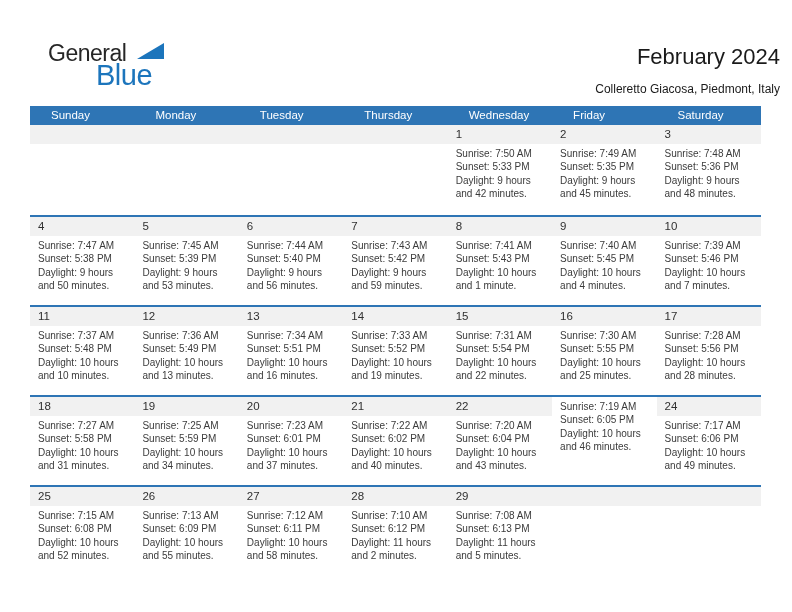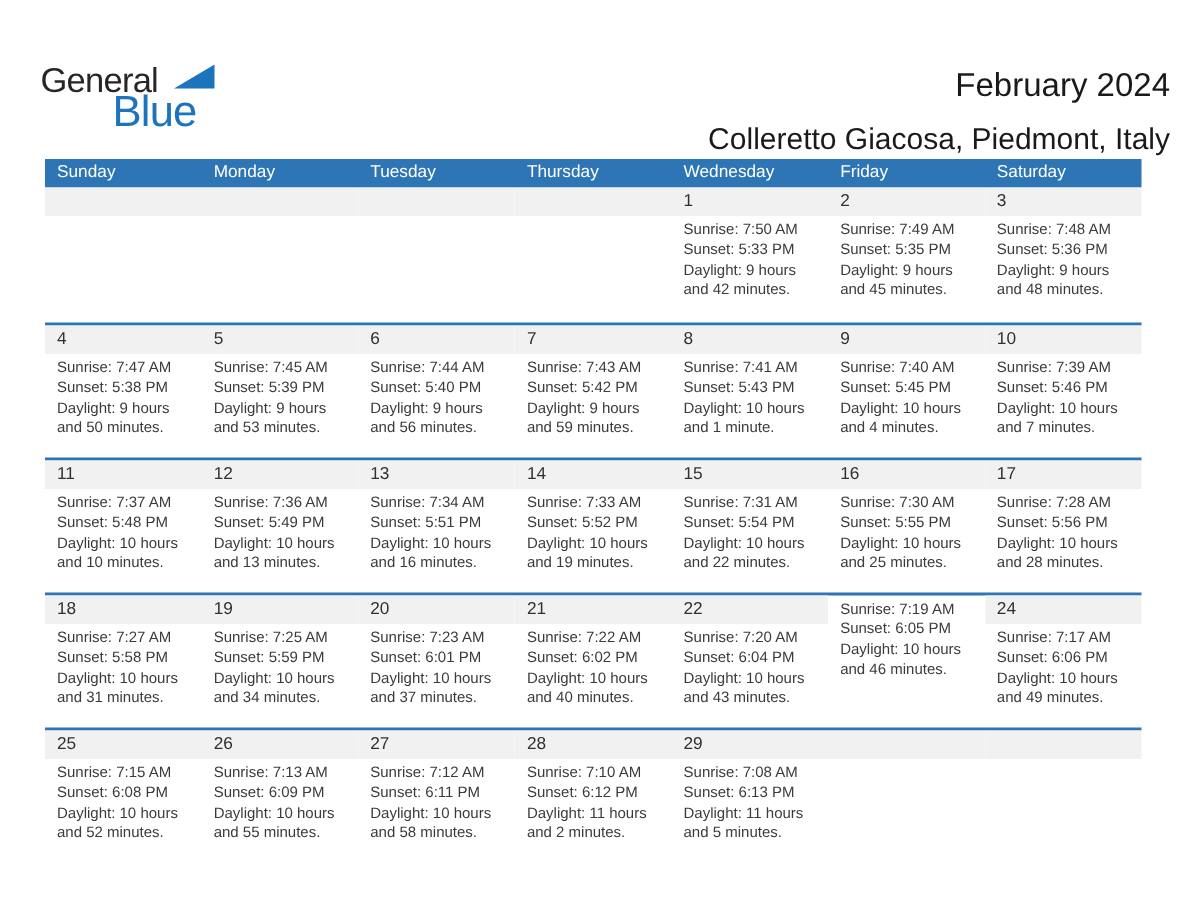--- a/index.html
+++ b/index.html
@@ -9,49 +9,49 @@
     -webkit-font-smoothing:antialiased;overflow:hidden;
   }
   :root{
     --accent:#2e75b5;
     --band:#f1f1f1;
     --logoblue:#1c75bc;
     --ink:#1a1a1a;
     --detail:#3b3b3b;
   }
   
-  .logo{position:absolute;left:19px;top:40px;width:130px;height:48px;}
+  .logo{position:absolute;left:40px;top:40px;width:130px;height:48px;}
   .logo-general{
     position:absolute;left:8px;top:0;
     font-size:23px;color:#262626;letter-spacing:-0.5px;
   }
   .logo-triangle{
     position:absolute;left:97px;top:3px;width:0;height:0;
     border-left:27px solid transparent;
     border-bottom:16px solid var(--logoblue);
   }
   .logo-blue{
     position:absolute;left:56px;top:19px;
     font-size:29px;color:var(--logoblue);letter-spacing:-0.5px;
   }
   
   .title{
     position:absolute;right:12px;top:44px;
     font-size:22px;color:var(--ink);white-space:nowrap;
   }
   .subtitle{
     position:absolute;right:12px;top:82px;
-    font-size:20px;color:var(--ink);white-space:nowrap;
+    font-size:12px;color:var(--ink);white-space:nowrap;
   }
   
   .calendar{position:absolute;left:30px;top:106px;width:731px;}
   .weekday-row{display:flex;background:var(--accent);height:19px;}
   .weekday-cell{
     flex:1 1 0;color:#ffffff;font-size:11.5px;line-height:19px;
-    padding-left:8px;overflow:hidden;white-space:nowrap;
+    padding-left:21px;overflow:hidden;white-space:nowrap;
   }
   .week-row{
     display:flex;height:90px;box-sizing:border-box;
     border-top:2px solid var(--accent);
   }
   .week-row.first{border-top:none;}
   .day-cell{flex:1 1 0;display:flex;flex-direction:column;min-width:0;}
   .day-number{
     height:19px;flex:0 0 19px;background:var(--band);
     font-size:11.5px;line-height:19px;color:#303030;padding-left:8px;

